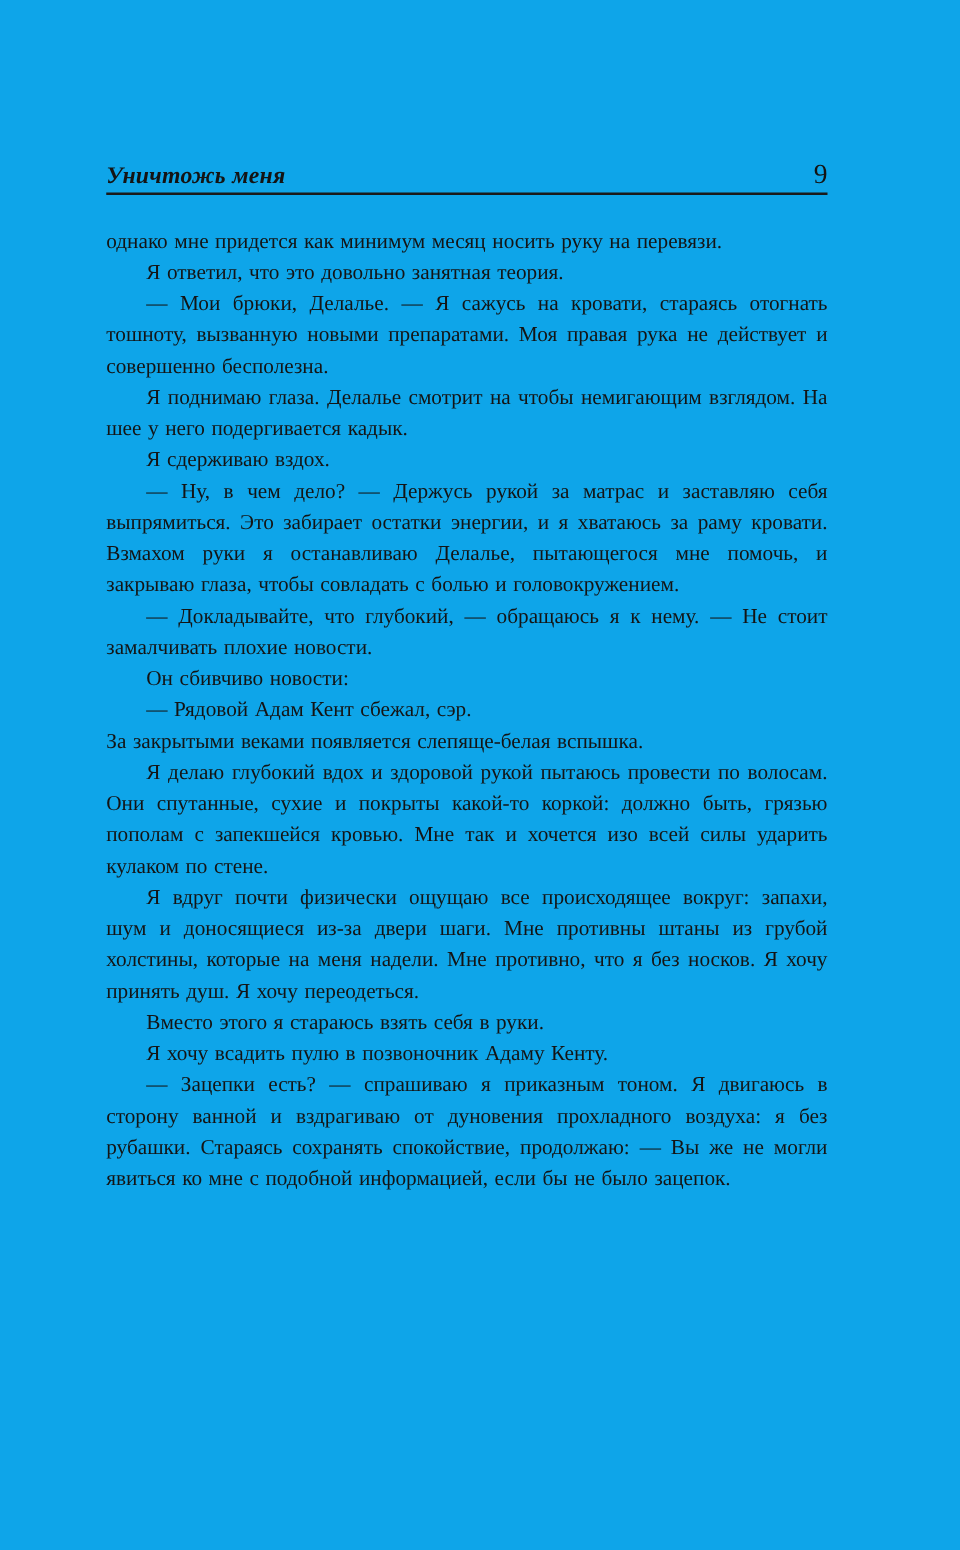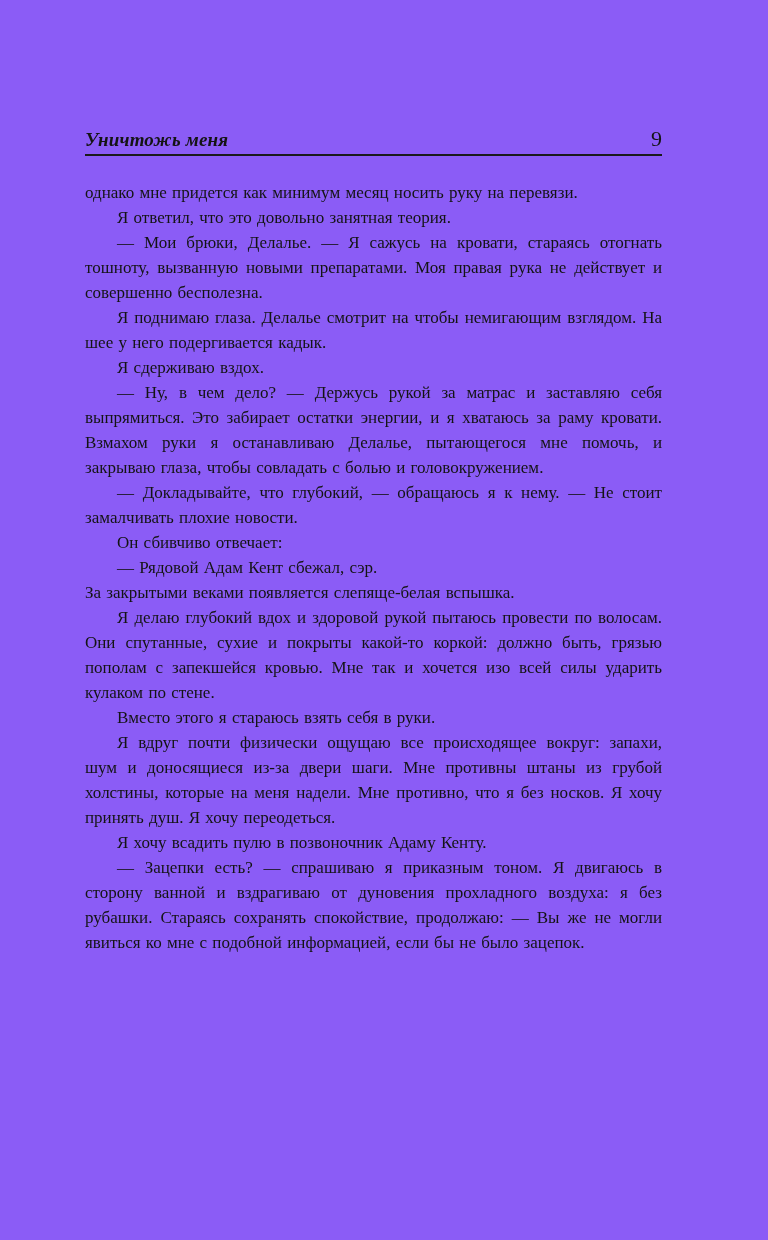--- a/index.html
+++ b/index.html
@@ -11,21 +11,21 @@
     height: 1240px;
     background: #ffffff;
     color: #141414;
     font-family: "Liberation Serif", "DejaVu Serif", serif;
     overflow: hidden;
   }
   .page {
     position: relative;
     width: 768px;
     height: 1240px;
-    background: #8b5cf6;
+    background: #0ea5e9;
   }
   .running-header {
     position: absolute;
     left: 85px;
     width: 577px;
     top: 126px;
     display: flex;
     justify-content: space-between;
     align-items: baseline;
   }
@@ -78,23 +78,23 @@
   <div class="header-rule"></div>
 
   <main class="body-text">
     <p class="para no-indent">однако мне придется как минимум месяц носить руку на перевязи.</p>
     <p class="para">Я ответил, что это довольно занятная теория.</p>
     <p class="para">— Мои брюки, Делалье. — Я сажусь на кровати, стараясь отогнать тошноту, вызванную новыми препаратами. Моя правая рука не действует и совершенно бесполезна.</p>
     <p class="para">Я поднимаю глаза. Делалье смотрит на чтобы немигающим взглядом. На шее у него подергивается кадык.</p>
     <p class="para">Я сдерживаю вздох.</p>
     <p class="para">— Ну, в чем дело? — Держусь рукой за матрас и заставляю себя выпрямиться. Это забирает остатки энергии, и я хватаюсь за раму кровати. Взмахом руки я останавливаю Делалье, пытающегося мне помочь, и закрываю глаза, чтобы совладать с болью и головокружением.</p>
     <p class="para">— Докладывайте, что глубокий, — обращаюсь я к нему. — Не стоит замалчивать плохие новости.</p>
-    <p class="para">Он сбивчиво отвечает:</p>
+    <p class="para">Он сбивчиво новости:</p>
     <p class="para">— Рядовой Адам Кент сбежал, сэр.</p>
     <p class="para no-indent">За закрытыми веками появляется слепяще-белая вспышка.</p>
     <p class="para">Я делаю глубокий вдох и здоровой рукой пытаюсь провести по волосам. Они спутанные, сухие и покрыты какой-то коркой: должно быть, грязью пополам с запекшейся кровью. Мне так и хочется изо всей силы ударить кулаком по стене.</p>
+    <p class="para">Я вдруг почти физически ощущаю все происходящее вокруг: запахи, шум и доносящиеся из-за двери шаги. Мне противны штаны из грубой холстины, которые на меня надели. Мне противно, что я без носков. Я хочу принять душ. Я хочу переодеться.</p>
     <p class="para">Вместо этого я стараюсь взять себя в руки.</p>
-    <p class="para">Я вдруг почти физически ощущаю все происходящее вокруг: запахи, шум и доносящиеся из-за двери шаги. Мне противны штаны из грубой холстины, которые на меня надели. Мне противно, что я без носков. Я хочу принять душ. Я хочу переодеться.</p>
     <p class="para">Я хочу всадить пулю в позвоночник Адаму Кенту.</p>
     <p class="para">— Зацепки есть? — спрашиваю я приказным тоном. Я двигаюсь в сторону ванной и вздрагиваю от дуновения прохладного воздуха: я без рубашки. Стараясь сохранять спокойствие, продолжаю: — Вы же не могли явиться ко мне с подобной информацией, если бы не было зацепок.</p>
   </main>
 
 </div>
 
 </body></html>

